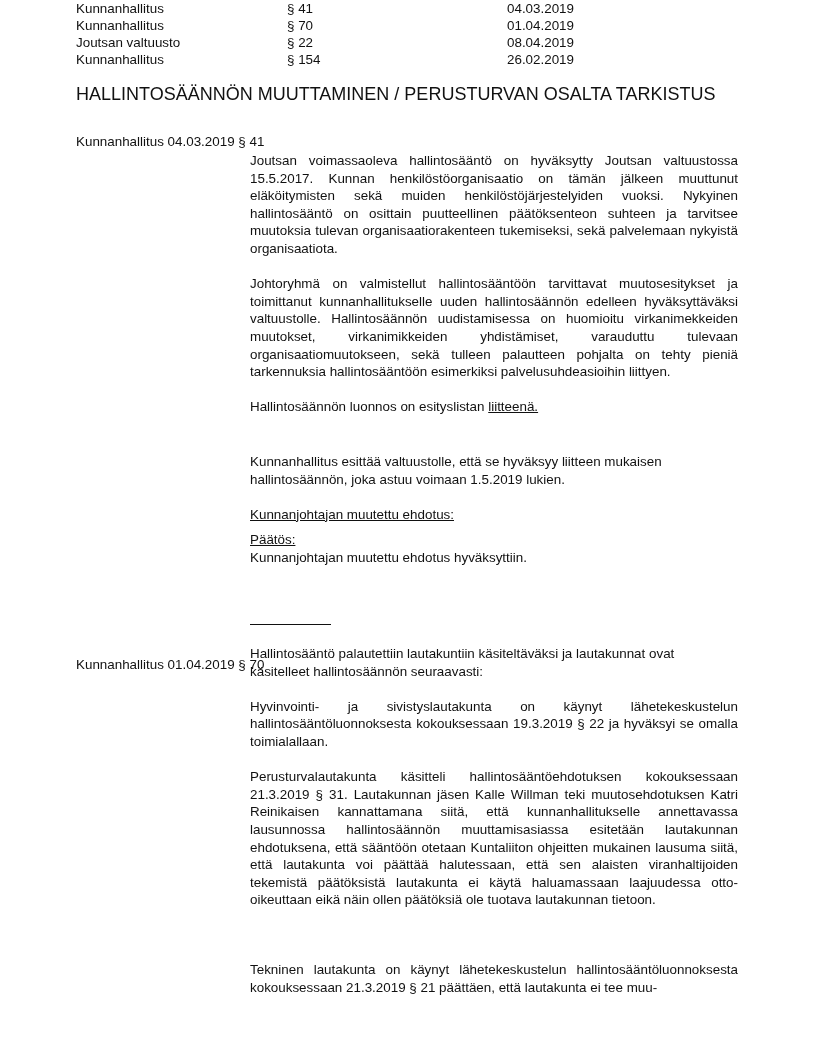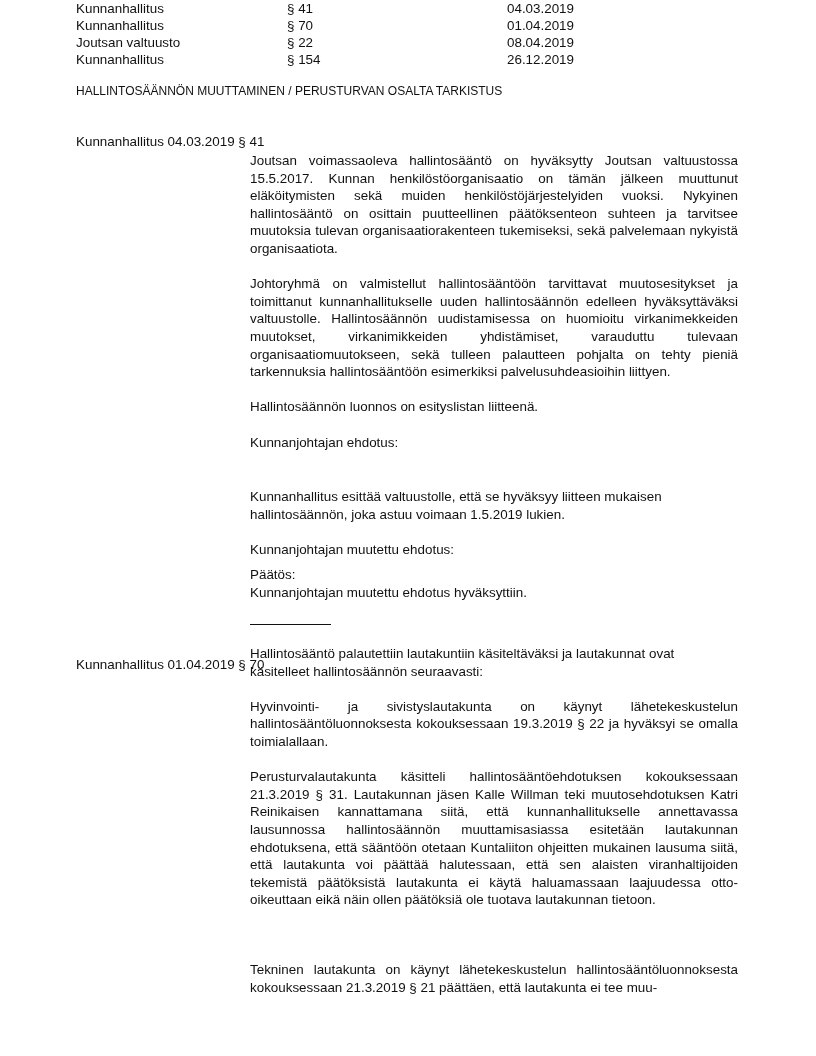--- a/index.html
+++ b/index.html
@@ -7,21 +7,21 @@
       width: 816px; height: 1056px; overflow: hidden; position: relative;
       font-family: "Liberation Sans", sans-serif; font-size: 13.4px; color: #111111;
     }
     .abs { position: absolute; white-space: nowrap; }
     .meta-row { position: absolute; left: 76px; height: 17px; line-height: 17px; }
     .meta-row span { position: absolute; top: 0; white-space: nowrap; }
     .c1 { left: 0; } .c2 { left: 211px; } .c3 { left: 431px; }
     .body-col { position: absolute; left: 250px; width: 488px; line-height: 17.6px; }
     .para { margin: 0; text-align: justify; }
     .para.left { text-align: left; }
-    .u { }
+    .u { text-decoration: underline; }
     .sep { position: absolute; left: 250px; top: 624px; width: 81px; border-top: 1px solid #111; }
   </style>
 </head>
 <body>
 
 <div class="meta-row" style="top:0px;">
   <span class="c1">Kunnanhallitus</span>
   <span class="c2">§ 41</span>
   <span class="c3">04.03.2019</span>
 </div>
@@ -31,34 +31,33 @@
   <span class="c3">01.04.2019</span>
 </div>
 <div class="meta-row" style="top:34px;">
   <span class="c1">Joutsan valtuusto</span>
   <span class="c2">§ 22</span>
   <span class="c3">08.04.2019</span>
 </div>
 <div class="meta-row" style="top:51px;">
   <span class="c1">Kunnanhallitus</span>
   <span class="c2">§ 154</span>
-  <span class="c3">26.12.2019</span>
+  <span class="c3">26.02.2019</span>
 </div>
 
-<div class="abs" style="left:76px; top:84px; font-size:12px;">HALLINTOSÄÄNNÖN MUUTTAMINEN /  PERUSTURVAN OSALTA TARKISTUS</div>
+<div class="abs" style="left:76px; top:84px; font-size:18px;">HALLINTOSÄÄNNÖN MUUTTAMINEN /  PERUSTURVAN OSALTA TARKISTUS</div>
 
 <div class="abs" style="left:76px; top:118px;margin-top:16px;">Kunnanhallitus 04.03.2019 § 41</div>
 
 <div class="body-col" style="top:152px;">
   <p class="para">Joutsan voimassaoleva hallintosääntö on hyväksytty Joutsan valtuustossa 15.5.2017. Kunnan henkilöstöorganisaatio on tämän jälkeen muuttunut eläköitymisten sekä muiden henkilöstöjärjestelyiden vuoksi. Nykyinen hallintosääntö on osittain puutteellinen päätöksenteon suhteen ja tarvitsee muutoksia tulevan organisaatiorakenteen tukemiseksi, sekä palvelemaan nykyistä organisaatiota.</p>
   <p class="para" style="margin-top:17.6px;">Johtoryhmä on valmistellut hallintosääntöön tarvittavat muutosesitykset ja toimittanut kunnanhallitukselle uuden hallintosäännön edelleen hyväksyttäväksi valtuustolle. Hallintosäännön uudistamisessa on huomioitu virkanimekkeiden muutokset, virkanimikkeiden yhdistämiset, varauduttu tulevaan organisaatiomuutokseen, sekä tulleen palautteen pohjalta on tehty pieniä tarkennuksia hallintosääntöön esimerkiksi palvelusuhdeasioihin liittyen.</p>
   <p class="para left" style="margin-top:17.6px;">
     <span>Hallintosäännön luonnos on esityslistan </span><span class="u">liitteenä.</span>
   </p>
-  <p class="para left u" style="margin-top:17.6px;">Kunnanjohtajan ehdotus:</p>
   <p class="para left" style="width:440px;margin-top:37px;">Kunnanhallitus esittää valtuustolle, että se hyväksyy liitteen mukaisen hallintosäännön, joka astuu voimaan 1.5.2019 lukien.</p>
   <p class="para left u" style="margin-top:17.6px;">Kunnanjohtajan muutettu ehdotus:</p>
   <p class="para left u" style="margin-top:8px;">Päätös:</p>
   <p class="para left">Kunnanjohtajan muutettu ehdotus hyväksyttiin.</p>
 </div>
 
 <div class="sep"></div>
 
 <div class="abs" style="left:76px; top:657px;">Kunnanhallitus 01.04.2019 § 70</div>
 

